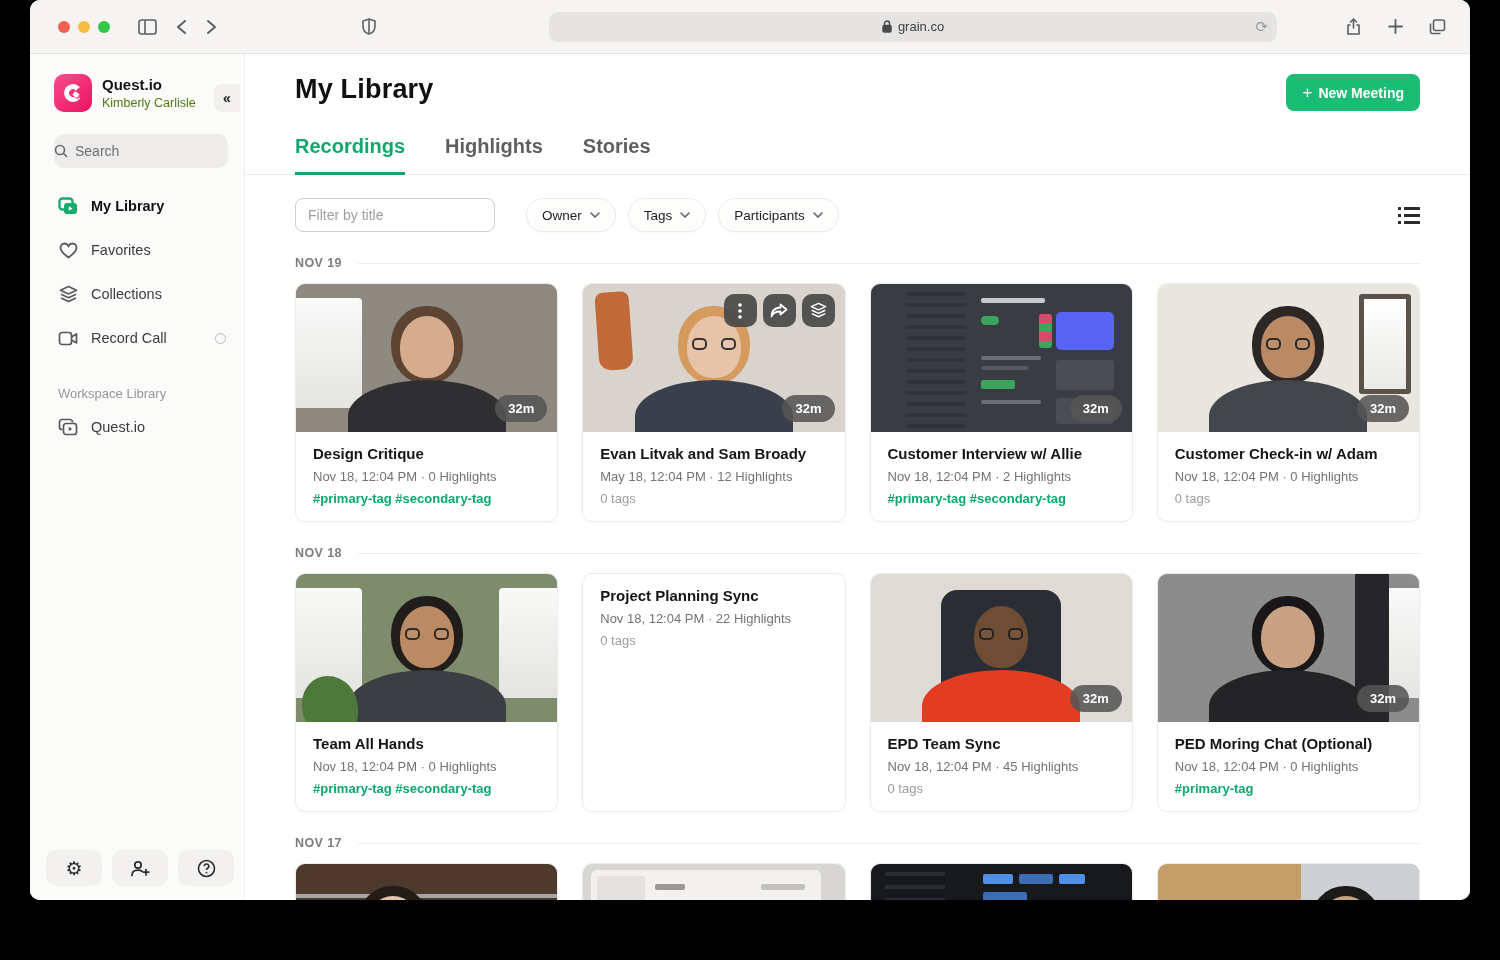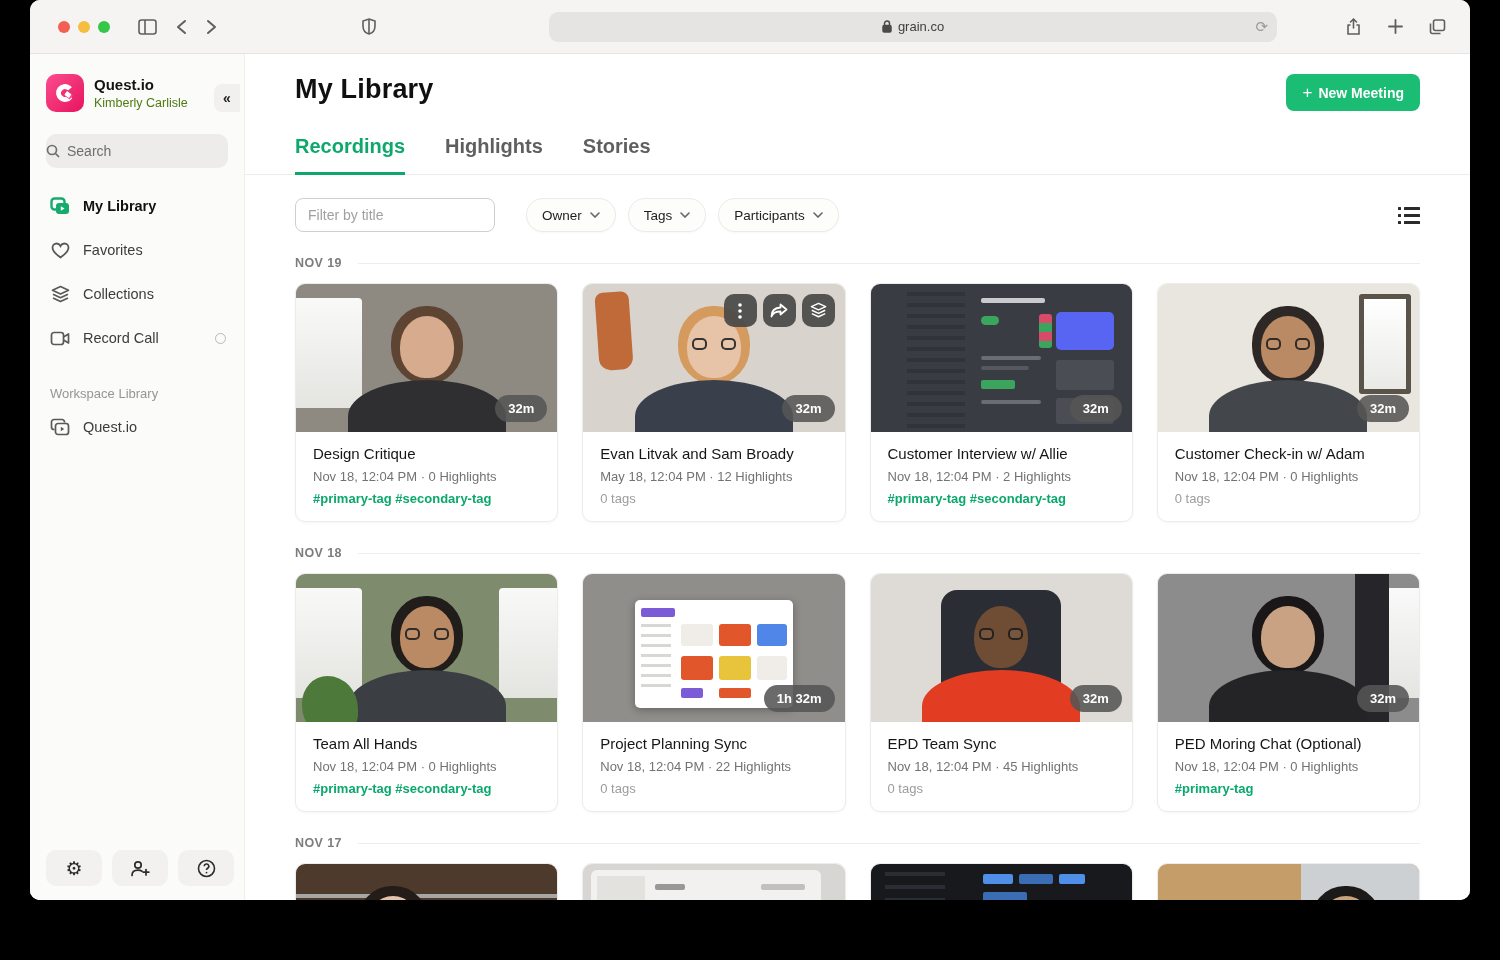--- a/index.html
+++ b/index.html
@@ -15,21 +15,21 @@
   .tb-icon svg { display:block; }
   .urlbar { flex:0 0 728px; margin-left:165px; height:30px; background:#e5e4e2; border-radius:9px; display:flex; align-items:center; justify-content:center; position:relative; color:#3e3e3e; font-size:13px; }
   .urlbar .lock { margin-right:6px; display:flex; }
   .urlbar .refresh { position:absolute; right:9px; color:#9a9a9a; font-size:15px; }
   .tb-right { margin-left:auto; display:flex; gap:12px; }
 
   
   .app { display:flex; height:846px; background:#fff; }
 
   
-  .sidebar { width:215px; background:#fbfbfa; border-right:1px solid #f0efed; position:relative; flex-shrink:0; }
+  .sidebar { width:215px; background:#fbfbfa; border-right:1px solid #f0efed; position:relative; flex-shrink:0;padding-left:8px; }
   .ws-head { display:flex; align-items:center; gap:10px; padding:20px 14px 4px 16px; }
   .ws-logo { width:38px; height:38px; border-radius:10px; background:linear-gradient(135deg,#fb4d8d,#e8135f); display:flex; align-items:center; justify-content:center; flex-shrink:0; }
   .ws-name { font-size:15px; font-weight:bold; color:#141414; }
   .ws-user { font-size:12.5px; color:#4d7c0f; margin-top:3px; }
   .collapse-btn { position:absolute; top:30px; right:4px; width:26px; height:28px; background:#f1f0ee; border-radius:8px 0 0 8px; display:flex; align-items:center; justify-content:center; font-size:14px; color:#222; font-weight:bold; cursor:pointer; }
   .searchbar { margin:18px 16px 6px 16px; height:34px; background:#edecea; border-radius:10px; display:flex; align-items:center; gap:7px; color:#6e6e6e; font-size:14px; cursor:pointer; }
   .nav { margin-top:16px; }
   .nav-item { display:flex; align-items:center; gap:13px; height:44px; padding:0 18px 0 20px; font-size:14.5px; color:#3c3c3c; cursor:pointer; }
   .nav-item.active { font-weight:bold; color:#111; }
   .nav-item .icon { width:20px; display:flex; justify-content:center; }
@@ -60,21 +60,21 @@
   .date-label { font-size:12.5px; font-weight:bold; color:#7d7d7d; letter-spacing:.4px; }
   .date-line { flex:1; height:1px; background:#ededec; }
 
   .grid { display:grid; grid-template-columns:repeat(4,1fr); gap:24px; margin-top:13px; }
   .card { border:1px solid #ececea; border-radius:10px; background:#fff; box-shadow:0 1px 3px rgba(0,0,0,.04); overflow:hidden; cursor:pointer; }
   .thumb { position:relative; height:148px; overflow:hidden; }
   .badge { position:absolute; right:10px; bottom:10px; background:var(--badge-bg,rgba(85,85,85,.88)); color:#fff; font-size:13px; font-weight:bold; padding:6px 13px; border-radius:15px; z-index:5; }
   .thumb-actions { position:absolute; top:10px; right:10px; display:flex; gap:6px; z-index:6; }
   .ta-btn { width:33px; height:33px; border-radius:10px; background:rgba(72,72,72,.92); color:#fff; display:flex; align-items:center; justify-content:center; cursor:pointer; }
   .card-info { padding:13px 17px 15px 17px; }
-  .card-title { font-size:15px; font-weight:normal; color:#161616; white-space:nowrap; overflow:hidden; }
+  .card-title { font-size:15px; font-weight:bold; color:#161616; white-space:nowrap; overflow:hidden; }
   .card-meta { font-size:13px; color:#737373; margin-top:7px; }
   .card-tags { font-size:13px; margin-top:7px; font-weight:bold; }
   .card-tags.green { color:var(--tag-green,#0ba86e); }
   .card-tags.gray { color:#9c9c9c; font-weight:normal; }
 
   
   .p-scene { position:absolute; inset:0; }
   .p-hair { position:absolute; left:50%; top:22px; width:72px; height:78px; transform:translateX(-50%); border-radius:48%; }
   .p-head { position:absolute; left:50%; top:32px; width:54px; height:62px; transform:translateX(-50%); border-radius:50% 50% 46% 46%; }
   .p-body { position:absolute; left:50%; bottom:-20px; width:158px; height:72px; transform:translateX(-50%); border-radius:55% 55% 0 0; }
@@ -448,37 +448,20 @@
                   <div class="s-el" style="left:6px;bottom:-14px;width:56px;height:60px;background:#4d7a3a;border-radius:50% 60% 40% 55%"></div>
                 </div>
               </div>
               <div class="card-info">
                 <div class="card-title">Team All Hands</div>
                 <div class="card-meta">Nov 18, 12:04 PM · 0 Highlights</div>
                 <div class="card-tags green">#primary-tag #secondary-tag</div>
               </div>
             </div>
             <div class="card">
-              <div class="thumb">
-                <div class="p-scene" style="background: rgb(143, 142, 139);">
-                  <div class="s-el" style="left:50%;top:26px;transform:translateX(-50%);width:158px;height:108px;background:#fff;border-radius:5px;box-shadow:0 2px 8px rgba(0,0,0,.3)">
-                    <div class="s-el" style="left:6px;top:8px;width:34px;height:9px;background:#7b5cd6;border-radius:2px"></div>
-                    <div class="s-el" style="left:6px;top:24px;width:30px;height:70px;background:repeating-linear-gradient(180deg,#d9d7d4 0 3px, transparent 3px 10px)"></div>
-                    <div class="s-el" style="left:46px;top:24px;width:32px;height:22px;background:#f0ede9;border-radius:3px"></div>
-                    <div class="s-el" style="left:84px;top:24px;width:32px;height:22px;background:#e2562b;border-radius:3px"></div>
-                    <div class="s-el" style="left:122px;top:24px;width:30px;height:22px;background:#4f86e8;border-radius:3px"></div>
-                    <div class="s-el" style="left:46px;top:56px;width:32px;height:24px;background:#e2562b;border-radius:3px"></div>
-                    <div class="s-el" style="left:84px;top:56px;width:32px;height:24px;background:#e8c33c;border-radius:3px"></div>
-                    <div class="s-el" style="left:122px;top:56px;width:30px;height:24px;background:#f0ede9;border-radius:3px"></div>
-                    <div class="s-el" style="left:46px;top:88px;width:22px;height:10px;background:#7b5cd6;border-radius:2px"></div>
-                    <div class="s-el" style="left:84px;top:88px;width:32px;height:10px;background:#e2562b;border-radius:2px"></div>
-                  </div>
-                </div>
-                <div class="badge">1h 32m</div>
-              </div>
               <div class="card-info">
                 <div class="card-title">Project Planning Sync</div>
                 <div class="card-meta">Nov 18, 12:04 PM · 22 Highlights</div>
                 <div class="card-tags gray">0 tags</div>
               </div>
             </div>
             <div class="card">
               <div class="thumb">
                 <div class="p-scene" style="background:#dedbd6">
                   <div class="s-el" style="left:50%;top:16px;width:120px;height:132px;transform:translateX(-50%);background:#2a2d33;border-radius:16px"></div>

